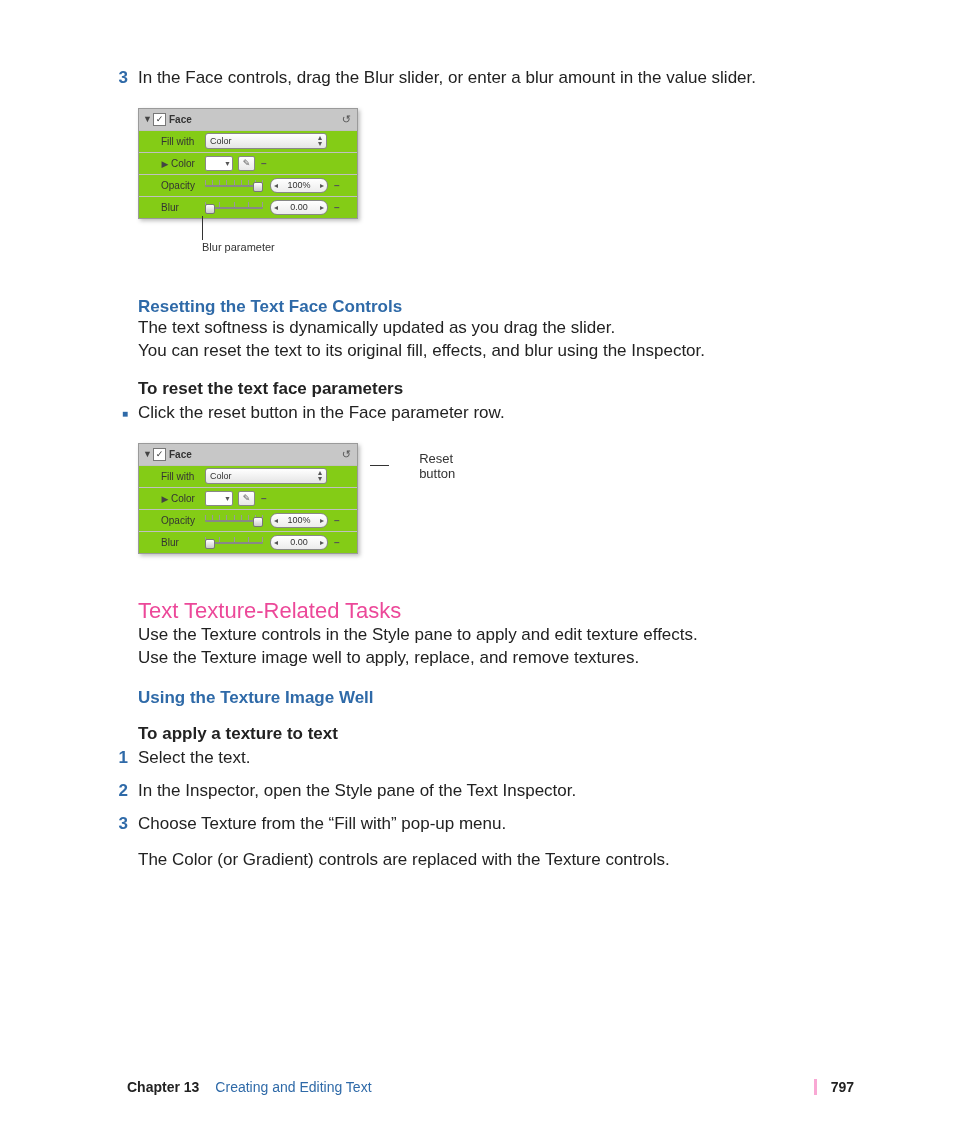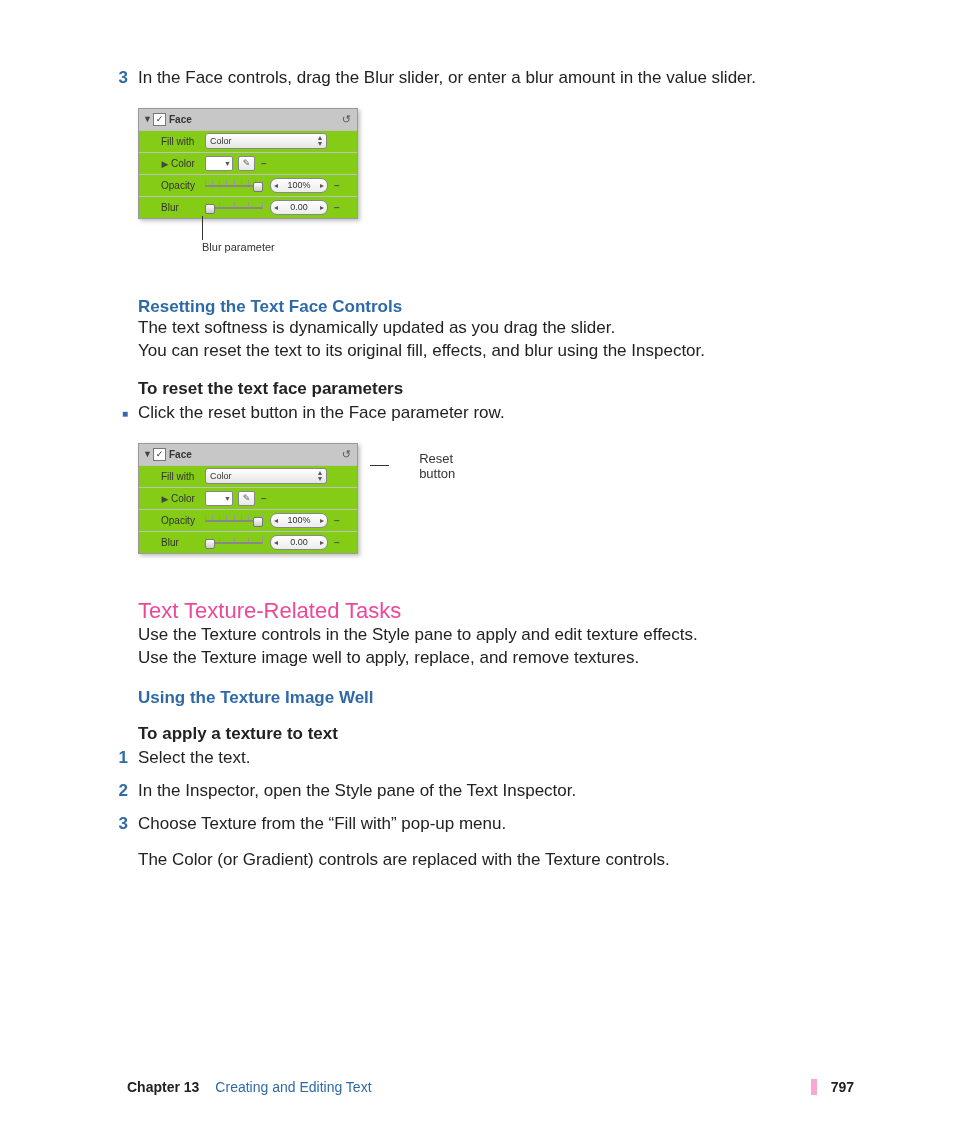--- a/index.html
+++ b/index.html
@@ -298,21 +298,21 @@
     color: #222;
   }
   .footer .title {
     color: #2f6aa8;
     margin-left: 16px;
   }
   .footer .pnum {
     margin-left: auto;
     font-weight: 700;
     color: #222;
-    border-left: 6px solid #f9a8d4;
+    border-left: 3px solid #f9a8d4;
     padding-left: 14px;
   }
 </style>
 </head>
 <body>
 
 <div class="page">
 
   <div class="step-row">
     <div class="step-num">3</div>

